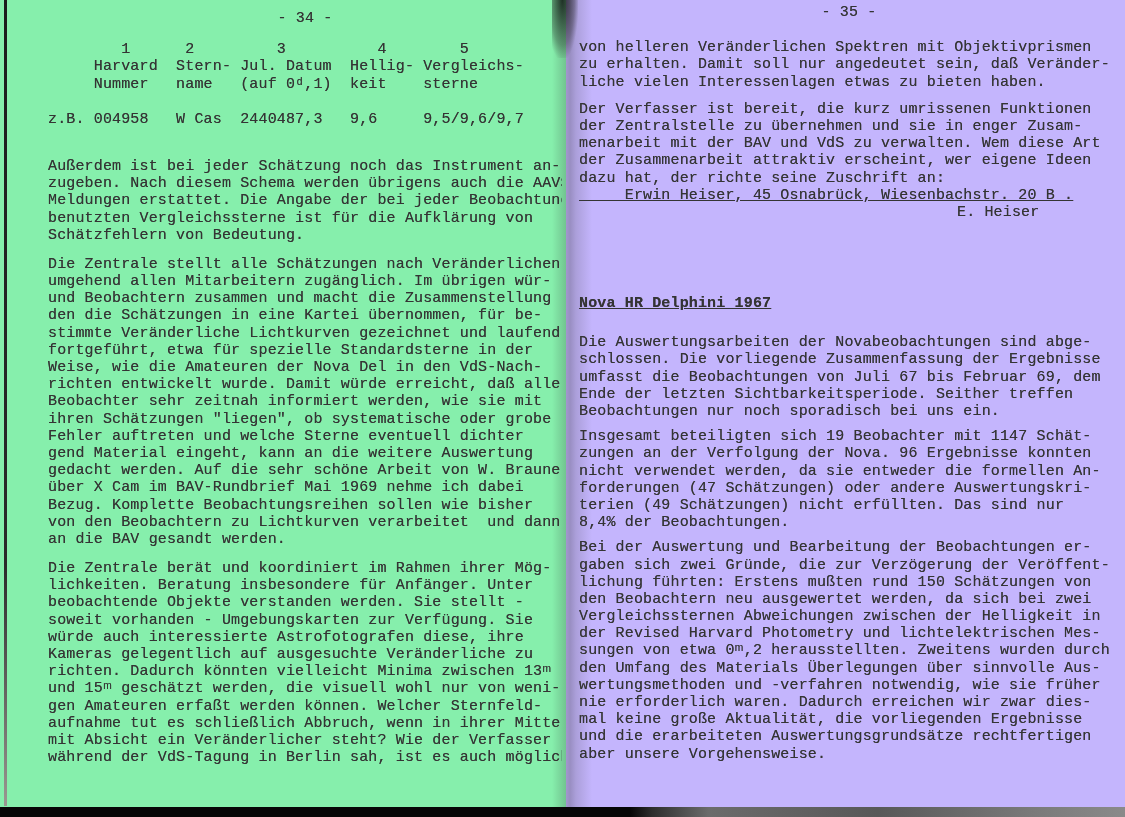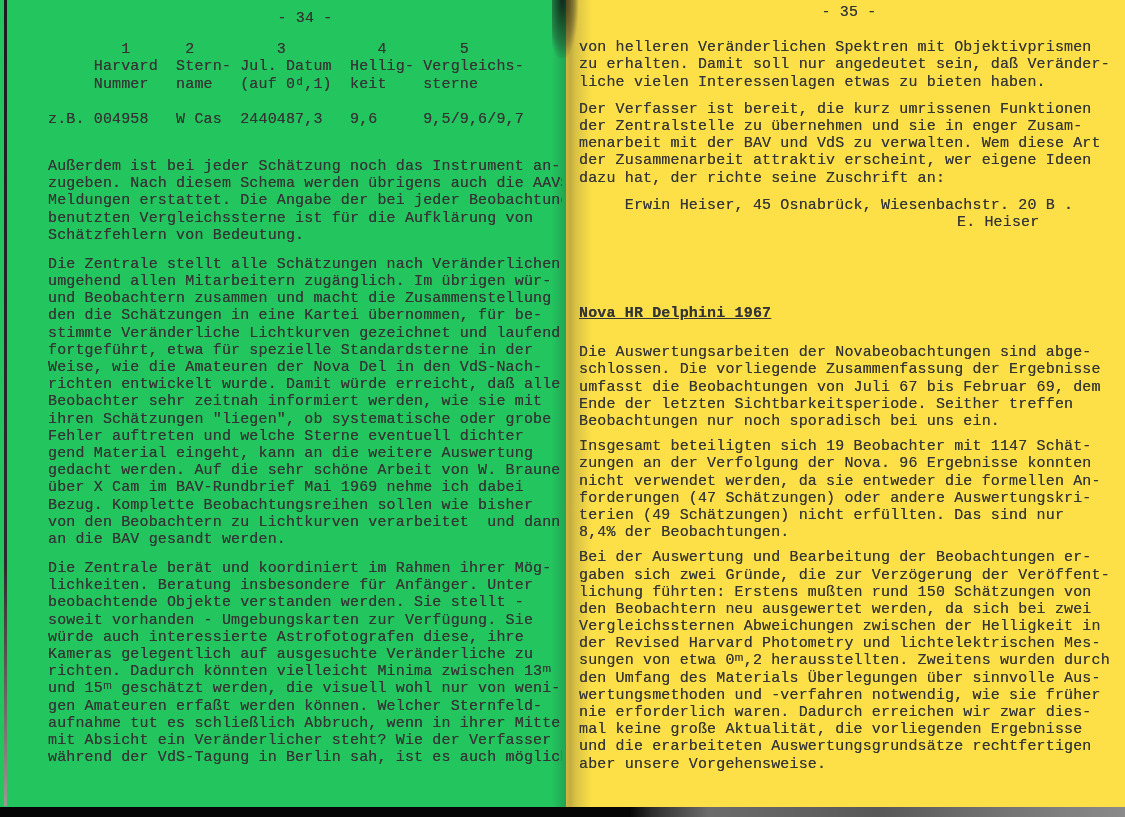--- a/index.html
+++ b/index.html
@@ -2,38 +2,38 @@
 <html><head>
 <meta charset="utf-8">
 <style>
   html,body{margin:0;padding:0;}
   body{
     width:1125px;height:817px;position:relative;overflow:hidden;
     background:#d8d6d1;
     font-family:"Liberation Mono","DejaVu Sans Mono","DejaVu Sans",monospace;
   }
   .page{position:absolute;top:0;height:817px;}
-  #page-left{left:0;width:566px;background:#22c55e;}
-  #page-right{left:566px;width:559px;background:#fde047;}
+  #page-left{left:0;width:566px;background:#86efac;}
+  #page-right{left:566px;width:559px;background:#c4b5fd;}
   .content{position:absolute;}
   #page-left .content{left:48px;top:10px;width:514px;overflow:hidden;}
   #page-right .content{left:13px;top:4px;width:540px;overflow:hidden;}
   .line{
     white-space:pre;height:17.2px;line-height:17.2px;font-size:15px;
     color:#343434;letter-spacing:0.15px;
     text-shadow:0 0 0.5px rgba(60,60,60,0.75);
   }
   .page-title{text-align:center;margin:0 0 14px 0;}
   .table-header{margin-top:0;}
   .table-row{margin-top:18px;}
   .para{margin-top:12px;}
   #p34-para-instrument{margin-top:30px;}
   #p35-para-spektren{margin-top:18px;}
   #p35-para-verfasser{margin-top:10px;}
-  .address{margin-top:10px;}
+  .address{text-decoration:underline;}
   .signature{margin-left:378px;}
   .heading{
     margin:74px auto 0 auto;
     text-decoration:underline;font-weight:bold;
   }
   #p35-para-auswertung{margin-top:22px;}
   #p35-para-beteiligung{margin-top:8px;}
   #p35-para-gruende{margin-top:8px;}
   
   .gutter-shadow{

